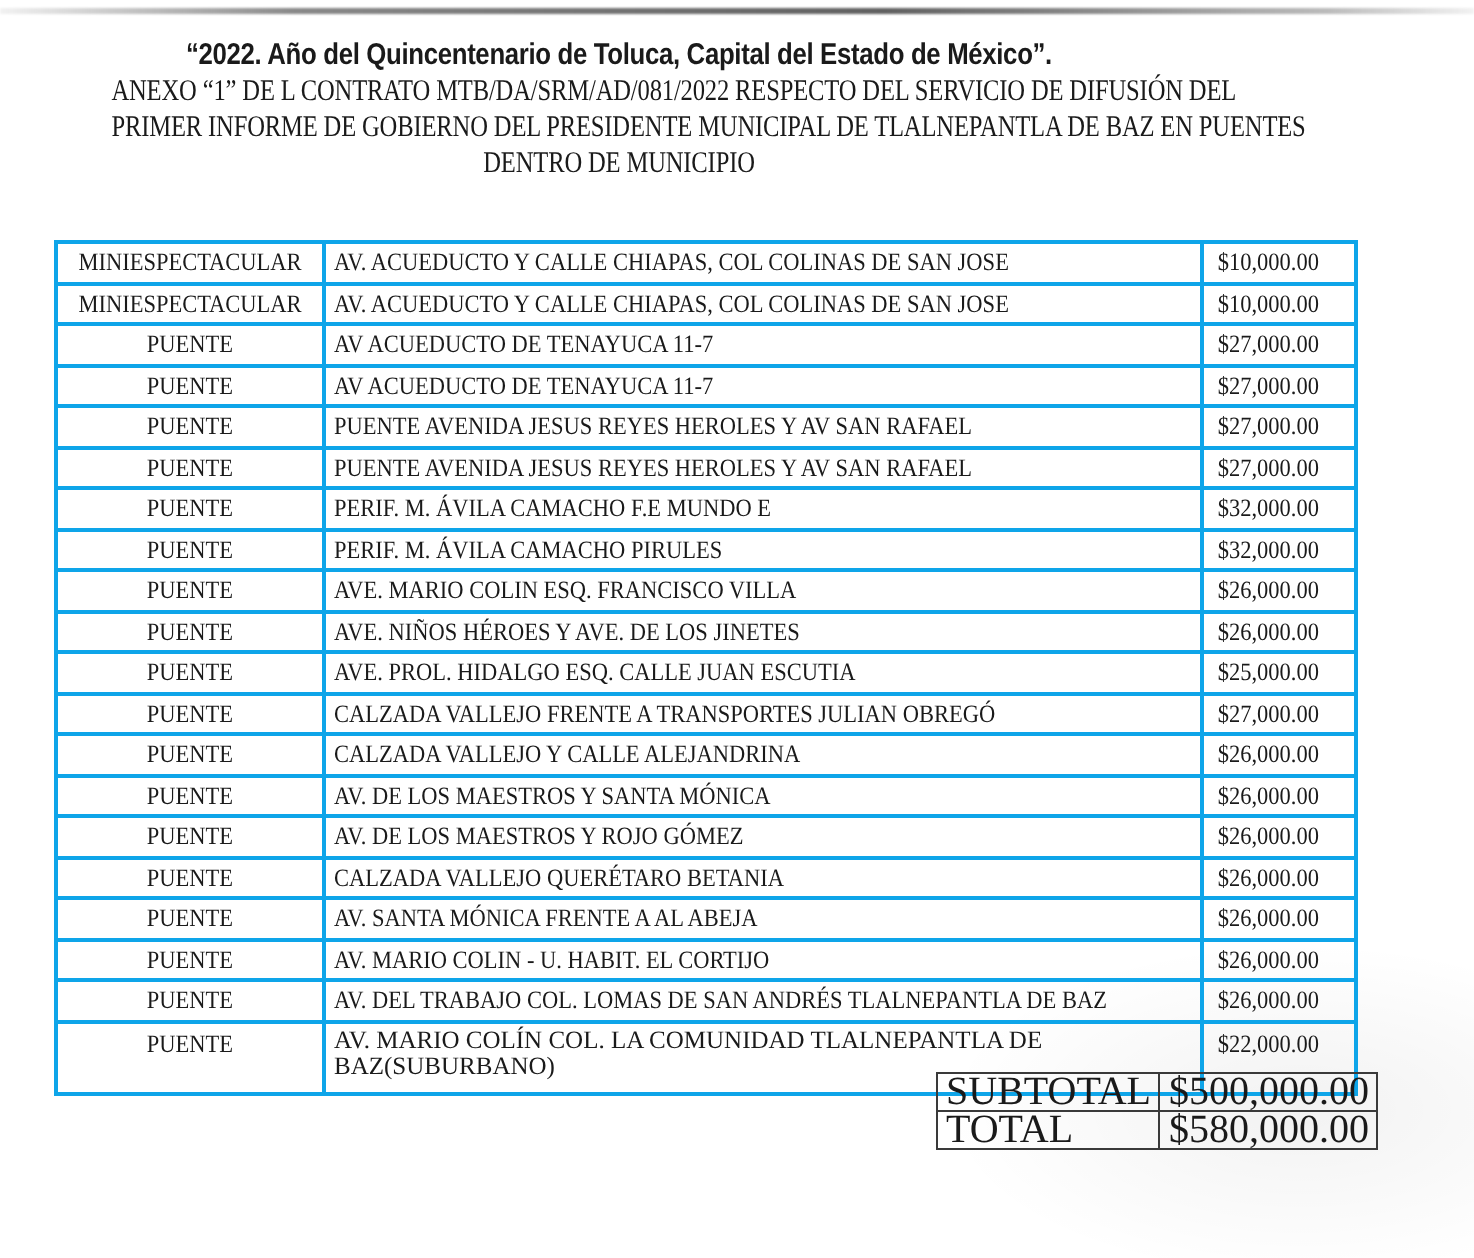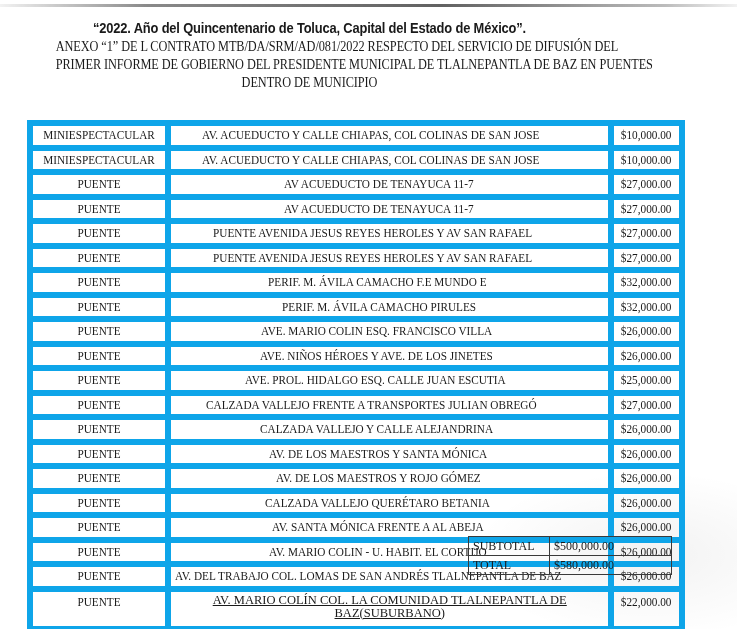--- a/index.html
+++ b/index.html
@@ -23,34 +23,34 @@
   }
   .watermark {
     position: absolute; left: 470px; top: 470px; width: 300px; height: 170px;
     background: radial-gradient(ellipse at 60% 50%, rgba(0,0,0,0.05), rgba(0,0,0,0) 70%);
   }
   table.main {
     position: absolute; left: 27px; top: 120px; width: 652px;
     border-collapse: collapse; font-size: 12.5px;
   }
   table.main td {
-    border: 6px solid #0ea5e9; height: 18.5px; padding: 0 4px; white-space: nowrap;
+    border: 2px solid #0ea5e9; height: 18.5px; padding: 0 4px; white-space: nowrap;
     line-height: 14px; vertical-align: middle;
   }
   table.main td.type { width: 120px; text-align: center; }
-  table.main td.loc { width: 388px; text-align: center; }
+  table.main td.loc { width: 388px; text-align: left; }
   table.main td.amt { width: 116px; }
   table.main tr.tall td { height: 31px; }
-  table.main tr.tall td.loc { white-space: normal; line-height: 13px; vertical-align: top; padding-top: 2px; text-decoration: underline; }
+  table.main tr.tall td.loc { white-space: normal; line-height: 13px; vertical-align: top; padding-top: 2px; }
   table.main tr.tall td.type, table.main tr.tall td.amt { vertical-align: top; padding-top: 3px; }
   .cond { display: inline-block; transform: scaleX(0.9); transform-origin: left center; }
   td.type .cond, td.amt .cond { transform-origin: center; }
   table.totals {
     position: absolute; left: 468px; top: 536px; width: 204px;
-    border-collapse: collapse; font-size: 12px;
+    border-collapse: collapse; font-size: 20px;
   }
   table.totals td { border: 1px solid #3a3a3a; height: 18px; padding: 0 4px; line-height: 16px; }
   table.totals td.lbl { width: 72px; text-align: left; }
   table.totals td.val { text-align: left; }
 </style>
 </head>
 <body>
 
 <div class="scan-edge"></div>
 <div class="watermark"></div>

